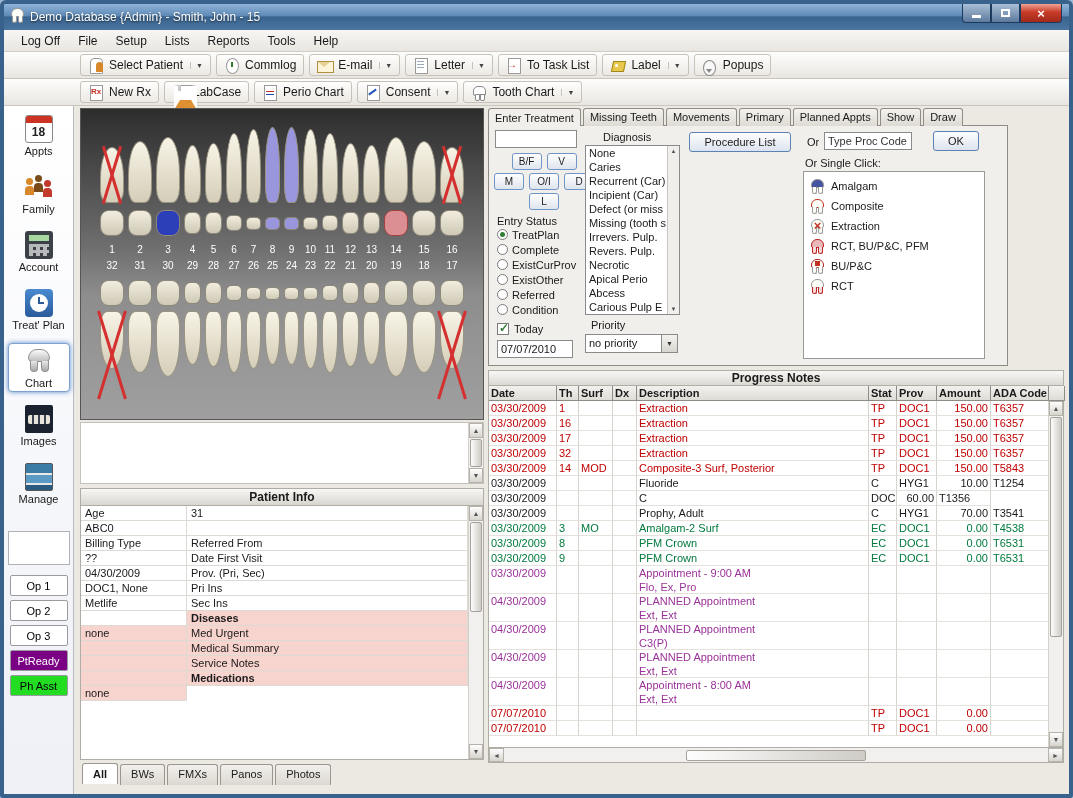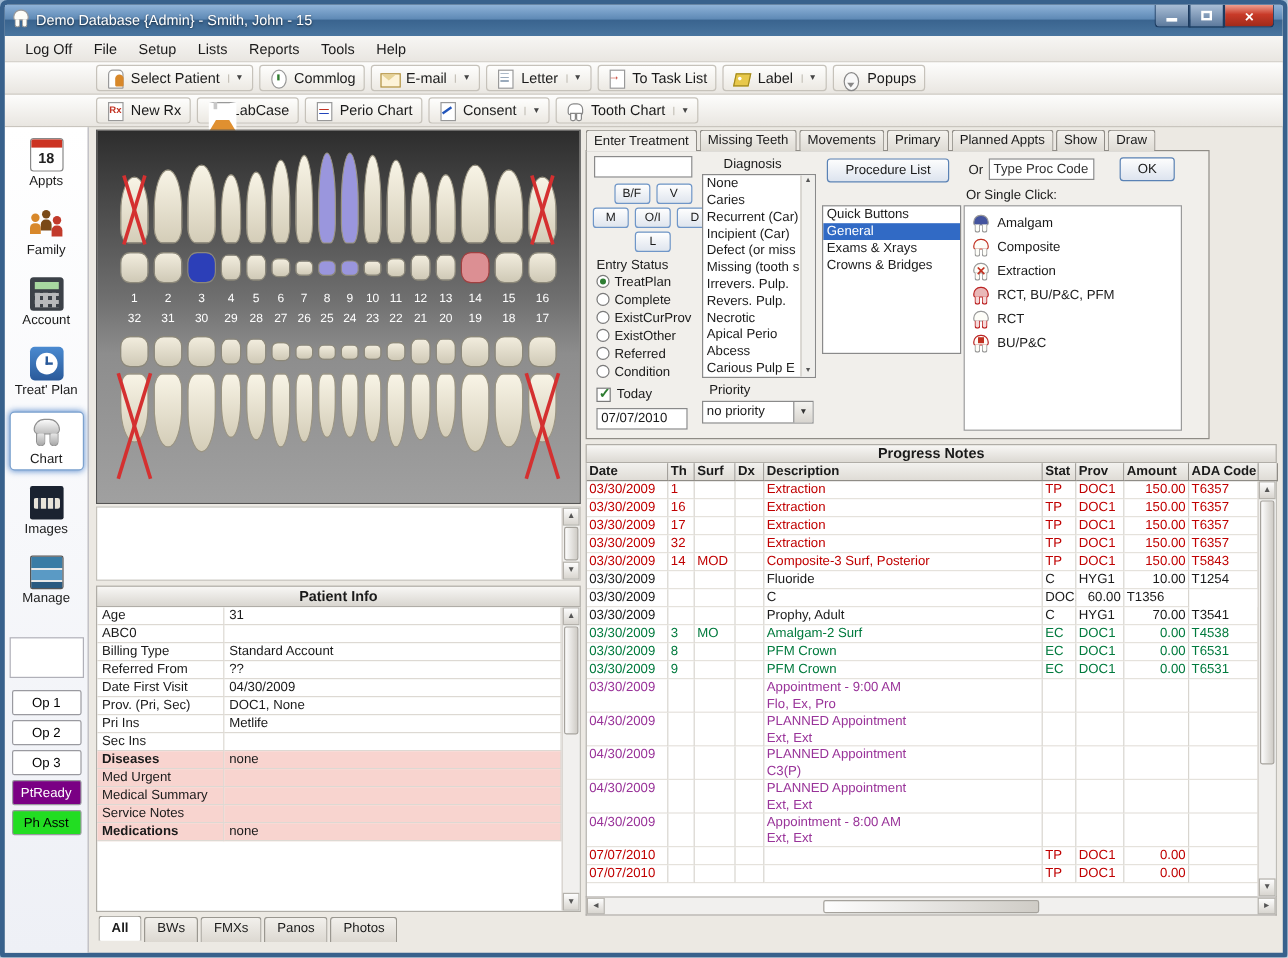--- a/index.html
+++ b/index.html
@@ -642,21 +642,20 @@
         <div class="pi-header">
           <span>Patient Info</span>
         </div>
         <div class="pi-table">
           <div class="pi-grid" id="piGrid">
               <div class="pi-cell">Age</div>
               <div class="pi-cell">31</div>
               <div class="pi-cell">ABC0</div>
               <div class="pi-cell"></div>
               <div class="pi-cell">Billing Type</div>
-              <div class="pi-cell">Standard Account</div>
               <div class="pi-cell">Referred From</div>
               <div class="pi-cell">??</div>
               <div class="pi-cell">Date First Visit</div>
               <div class="pi-cell">04/30/2009</div>
               <div class="pi-cell">Prov. (Pri, Sec)</div>
               <div class="pi-cell">DOC1, None</div>
               <div class="pi-cell">Pri Ins</div>
               <div class="pi-cell">Metlife</div>
               <div class="pi-cell">Sec Ins</div>
               <div class="pi-cell"></div>
@@ -766,26 +765,20 @@
           <div class="prio-label">Priority</div>
           <div class="prio-combo">
             <span class="txt">no priority</span>
             <span class="arrow">▼</span>
           </div>
           <div class="cmd-btn proclist-btn">Procedure List</div>
           <div class="or-label">Or</div>
           <div class="inset proccode-box">Type Proc Code</div>
           <div class="cmd-btn ok-btn">OK</div>
           <div class="singleclick-label">Or Single Click:</div>
-          <div class="listbox qcat-list" id="qcatList">
-              <div class="lb-item">Quick Buttons</div>
-              <div class="lb-item" style="background: rgb(49, 106, 197); color: rgb(255, 255, 255);">General</div>
-              <div class="lb-item">Exams &amp; Xrays</div>
-              <div class="lb-item">Crowns &amp; Bridges</div>
-            </div>
           <div class="qb-box" id="qbBox">
               <div class="qbtn">
                 <span class="mtooth amalgam">
                   <span class="mt-c"></span>
                   <span class="mt-r l"></span>
                   <span class="mt-r r"></span>
                 </span>
                 <span class="qlabel">Amalgam</span>
               </div>
               <div class="qbtn">
@@ -806,34 +799,34 @@
               </div>
               <div class="qbtn">
                 <span class="mtooth rct-bupc-pfm">
                   <span class="mt-c"></span>
                   <span class="mt-r l"></span>
                   <span class="mt-r r"></span>
                 </span>
                 <span class="qlabel">RCT, BU/P&amp;C, PFM</span>
               </div>
               <div class="qbtn">
+                <span class="mtooth bupc">
+                  <span class="mt-c"></span>
+                  <span class="mt-r l"></span>
+                  <span class="mt-r r"></span>
+                </span>
+                <span class="qlabel">BU/P&amp;C</span>
+              </div>
+              <div class="qbtn">
                 <span class="mtooth rct">
                   <span class="mt-c"></span>
                   <span class="mt-r l"></span>
                   <span class="mt-r r"></span>
                 </span>
                 <span class="qlabel">RCT</span>
-              </div>
-              <div class="qbtn">
-                <span class="mtooth bupc">
-                  <span class="mt-c"></span>
-                  <span class="mt-r l"></span>
-                  <span class="mt-r r"></span>
-                </span>
-                <span class="qlabel">BU/P&amp;C</span>
               </div>
             </div>
         </div>
         <div class="pn-title">Progress Notes</div>
         <div class="pn-body">
           <div class="pn-head" id="pnHead">
               <span>Date</span>
               <span>Th</span>
               <span>Surf</span>
               <span>Dx</span>

